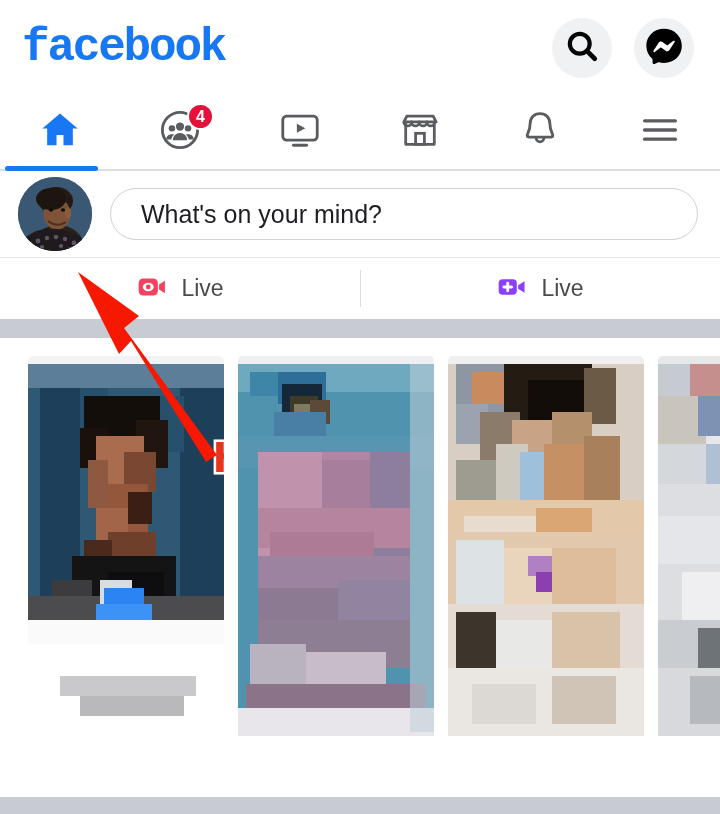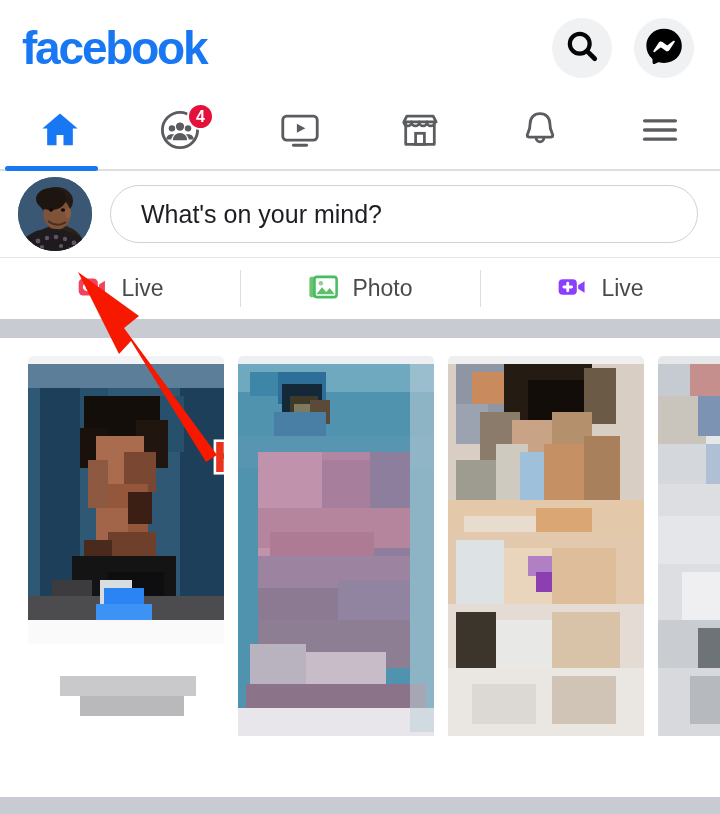--- a/index.html
+++ b/index.html
@@ -11,21 +11,21 @@
   }
   .screen { position: relative; width: 720px; height: 814px; background: #fff; }
 
   
   .topbar {
     height: 95px;
     display: flex; align-items: center; justify-content: space-between;
     padding: 0 26px 0 22px;
   }
   .fb-logo {
-    font-family: Liberation Sans, sans-serif;
+    font-family: Liberation Mono, monospace;
     font-size: 46px; font-weight: 700;
     color: #1877F2; letter-spacing: -2.2px;
     line-height: 1;
   }
   .top-actions { display: flex; align-items: center; gap: 22px; }
   .circle-btn {
     width: 60px; height: 60px; border-radius: 50%;
     background: #EFF1F3;
     display: flex; align-items: center; justify-content: center;
   }
@@ -66,21 +66,21 @@
     display: flex; align-items: center;
     padding: 0 22px 0 18px; gap: 18px;
   }
   .avatar {
     width: 74px; height: 74px; border-radius: 50%;
     overflow: hidden; flex-shrink: 0;
     background: #3D5B74;
     position: relative;
   }
   .composer-input {
-    flex: 1; height: 58px;
+    flex: 1; height: 52px;
     border: 1.5px solid #CFD2D7; border-radius: 30px;
     display: flex; align-items: center;
     padding: 0 30px;
     font-size: 25px; color: #1C1E21;
     background: #fff;
     text-align: right;
   }
 
   
   .action-row {
@@ -279,31 +279,20 @@
         <svg width="32" height="32" viewBox="0 0 24 24">
           <rect x="2" y="5.6" width="14.4" height="12.8" rx="3.4" fill="#F3425F"></rect>
           <path d="M17.3 10.2l4.4-2.8v9.2l-4.4-2.8z" fill="#F3425F"></path>
           <ellipse cx="9.2" cy="12" rx="4.1" ry="3.1" fill="#ffffff"></ellipse>
           <ellipse cx="9.2" cy="12" rx="1.8" ry="1.8" fill="#F3425F"></ellipse>
         </svg>
       </span>
       <span class="action-label">Live</span>
     </div>
 
-    <div class="action-item">
-      <span>
-        <svg width="32" height="32" viewBox="0 0 24 24">
-          <rect x="1.8" y="4.4" width="5.2" height="15.2" rx="1.5" fill="#6DC470"></rect>
-          <rect x="5.6" y="4.4" width="16.6" height="15.2" rx="2" fill="#ffffff" stroke="#45BD62" stroke-width="1.9"></rect>
-          <circle cx="10.4" cy="9.2" r="1.7" fill="#8FD08F"></circle>
-          <path d="M7.0 17.4l4.3-5.2 3.1 3.5 2.6-2.9 3.8 4.6z" fill="#5FBF66"></path>
-        </svg>
-      </span>
-      <span class="action-label">Photo</span>
-    </div>
 
     <div class="action-item">
       <span>
         <svg width="32" height="32" viewBox="0 0 24 24">
           <rect x="2" y="6.2" width="13.6" height="11.6" rx="3" fill="#8A3FFC"></rect>
           <path d="M16.6 10.6l4.8-3v8.8l-4.8-3z" fill="#8A3FFC"></path>
           <g stroke="#ffffff" stroke-width="2.1" stroke-linecap="round">
             <line x1="8.8" y1="9.1" x2="8.8" y2="14.9"></line>
             <line x1="5.9" y1="12" x2="11.7" y2="12"></line>
           </g>

